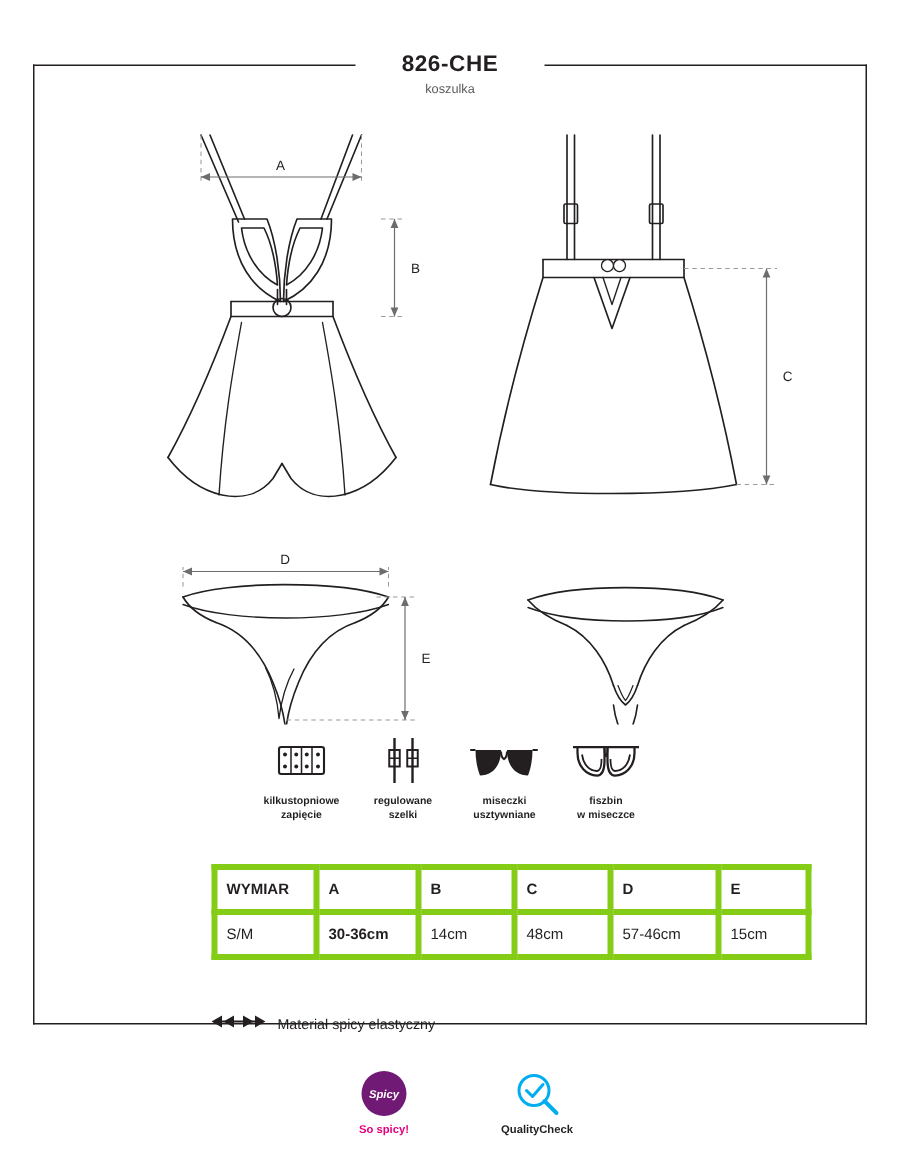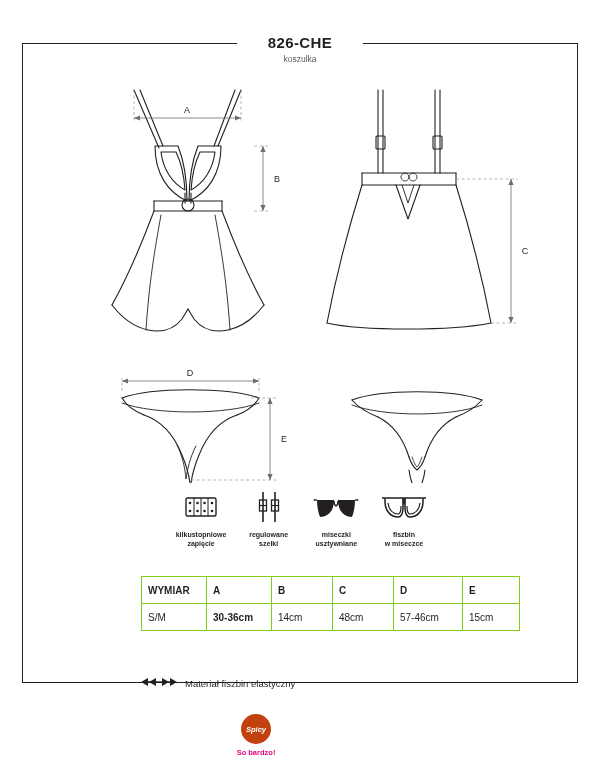--- a/index.html
+++ b/index.html
@@ -110,21 +110,21 @@
 
   
   .sizetable {
     position: absolute;
     left: 141px;
     top: 576px;
     border-collapse: collapse;
     font-size: 10px;
   }
   .sizetable td {
-    border: 1px solid #84cc16;
+    border: 4px solid #84cc16;
     height: 26px;
     padding: 0 6px;
     color: #231f20;
     vertical-align: middle;
   }
   .sizetable td.c-0 { width: 52px; font-weight: normal; }
   .sizetable td.c-1 { width: 52px; font-weight: bold; }
   .sizetable td.c-2 { width: 48px; }
   .sizetable td.c-3 { width: 48px; }
   .sizetable td.c-4 { width: 56px; }
@@ -169,21 +169,21 @@
     font-size: 7.5px;
     font-weight: bold;
     margin-top: 2px;
   }
   .cap-spicy { color: #e5007d; }
   .cap-multi { color: #231f20; }
   .cap-quality { color: #231f20; }
   .spicy-badge {
     width: 30px; height: 30px;
     border-radius: 50%;
-    background: #c2410c;
+    background: #701a75;
     color: #ffffff;
     font-size: 7.5px;
     font-style: italic;
     font-weight: bold;
     display: flex;
     align-items: center;
     justify-content: center;
   }
 </style>
 </head>
@@ -433,29 +433,39 @@
   <div class="stretch">
     <span>
       <svg width="36" height="12" viewBox="0 0 36 12">
         <line x1="4" y1="6" x2="32" y2="6" stroke="#231f20" stroke-width="1.4"></line>
         <polygon points="0,6 7,2 7,10" fill="#231f20"></polygon>
         <polygon points="8,6 15,2 15,10" fill="#231f20"></polygon>
         <polygon points="36,6 29,2 29,10" fill="#231f20"></polygon>
         <polygon points="28,6 21,2 21,10" fill="#231f20"></polygon>
       </svg>
     </span>
-    <span class="txt">Materiał fiszbin elastyczny</span>
+    <span class="txt">Materiał spicy elastyczny</span>
   </div>
 
   <div class="logos">
 
     <div class="logo">
       <div class="mark">
         <div class="spicy-badge">Spicy</div>
       </div>
-      <div class="cap cap-spicy">So bardzo!</div>
-    </div>
-
-
+      <div class="cap cap-spicy">So spicy!</div>
+    </div>
+
+
+    <div class="logo">
+      <div class="mark">
+        <svg width="32" height="30" viewBox="0 0 32 30">
+          <circle cx="14" cy="13" r="10" fill="none" stroke="#00aeef" stroke-width="2"></circle>
+          <line x1="21" y1="20" x2="29" y2="28" stroke="#00aeef" stroke-width="2.6" stroke-linecap="round"></line>
+          <path d="M9,13 L13,17 L20,9" fill="none" stroke="#00aeef" stroke-width="2" stroke-linecap="round" stroke-linejoin="round"></path>
+        </svg>
+      </div>
+      <div class="cap cap-quality">QualityCheck</div>
+    </div>
 
   </div>
 
 </div>
 
 </body></html>

